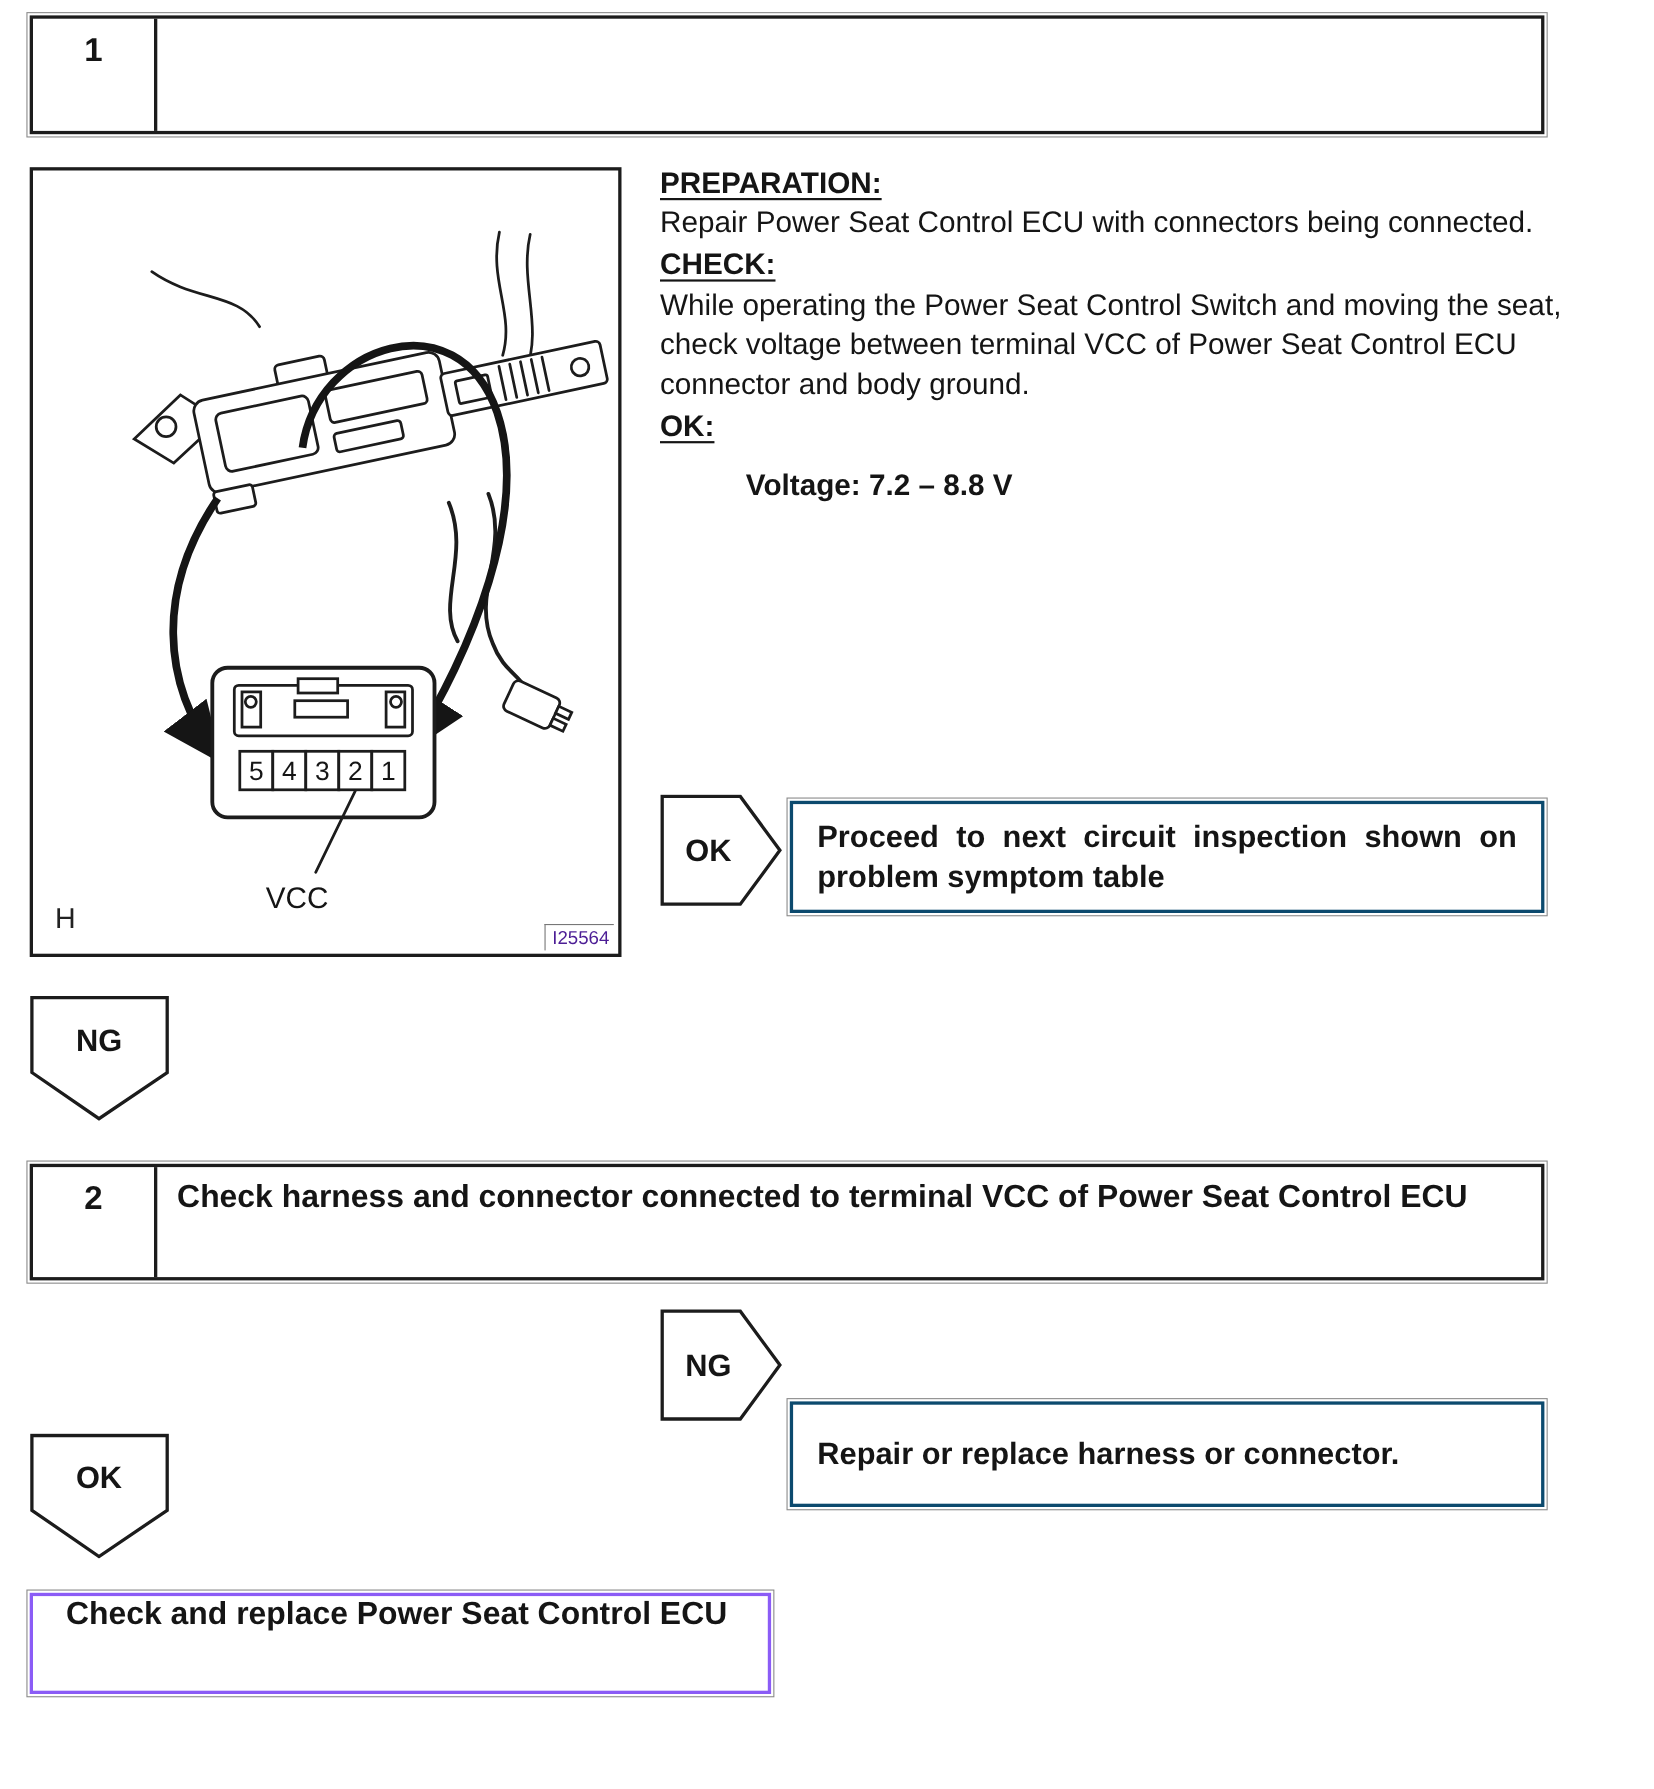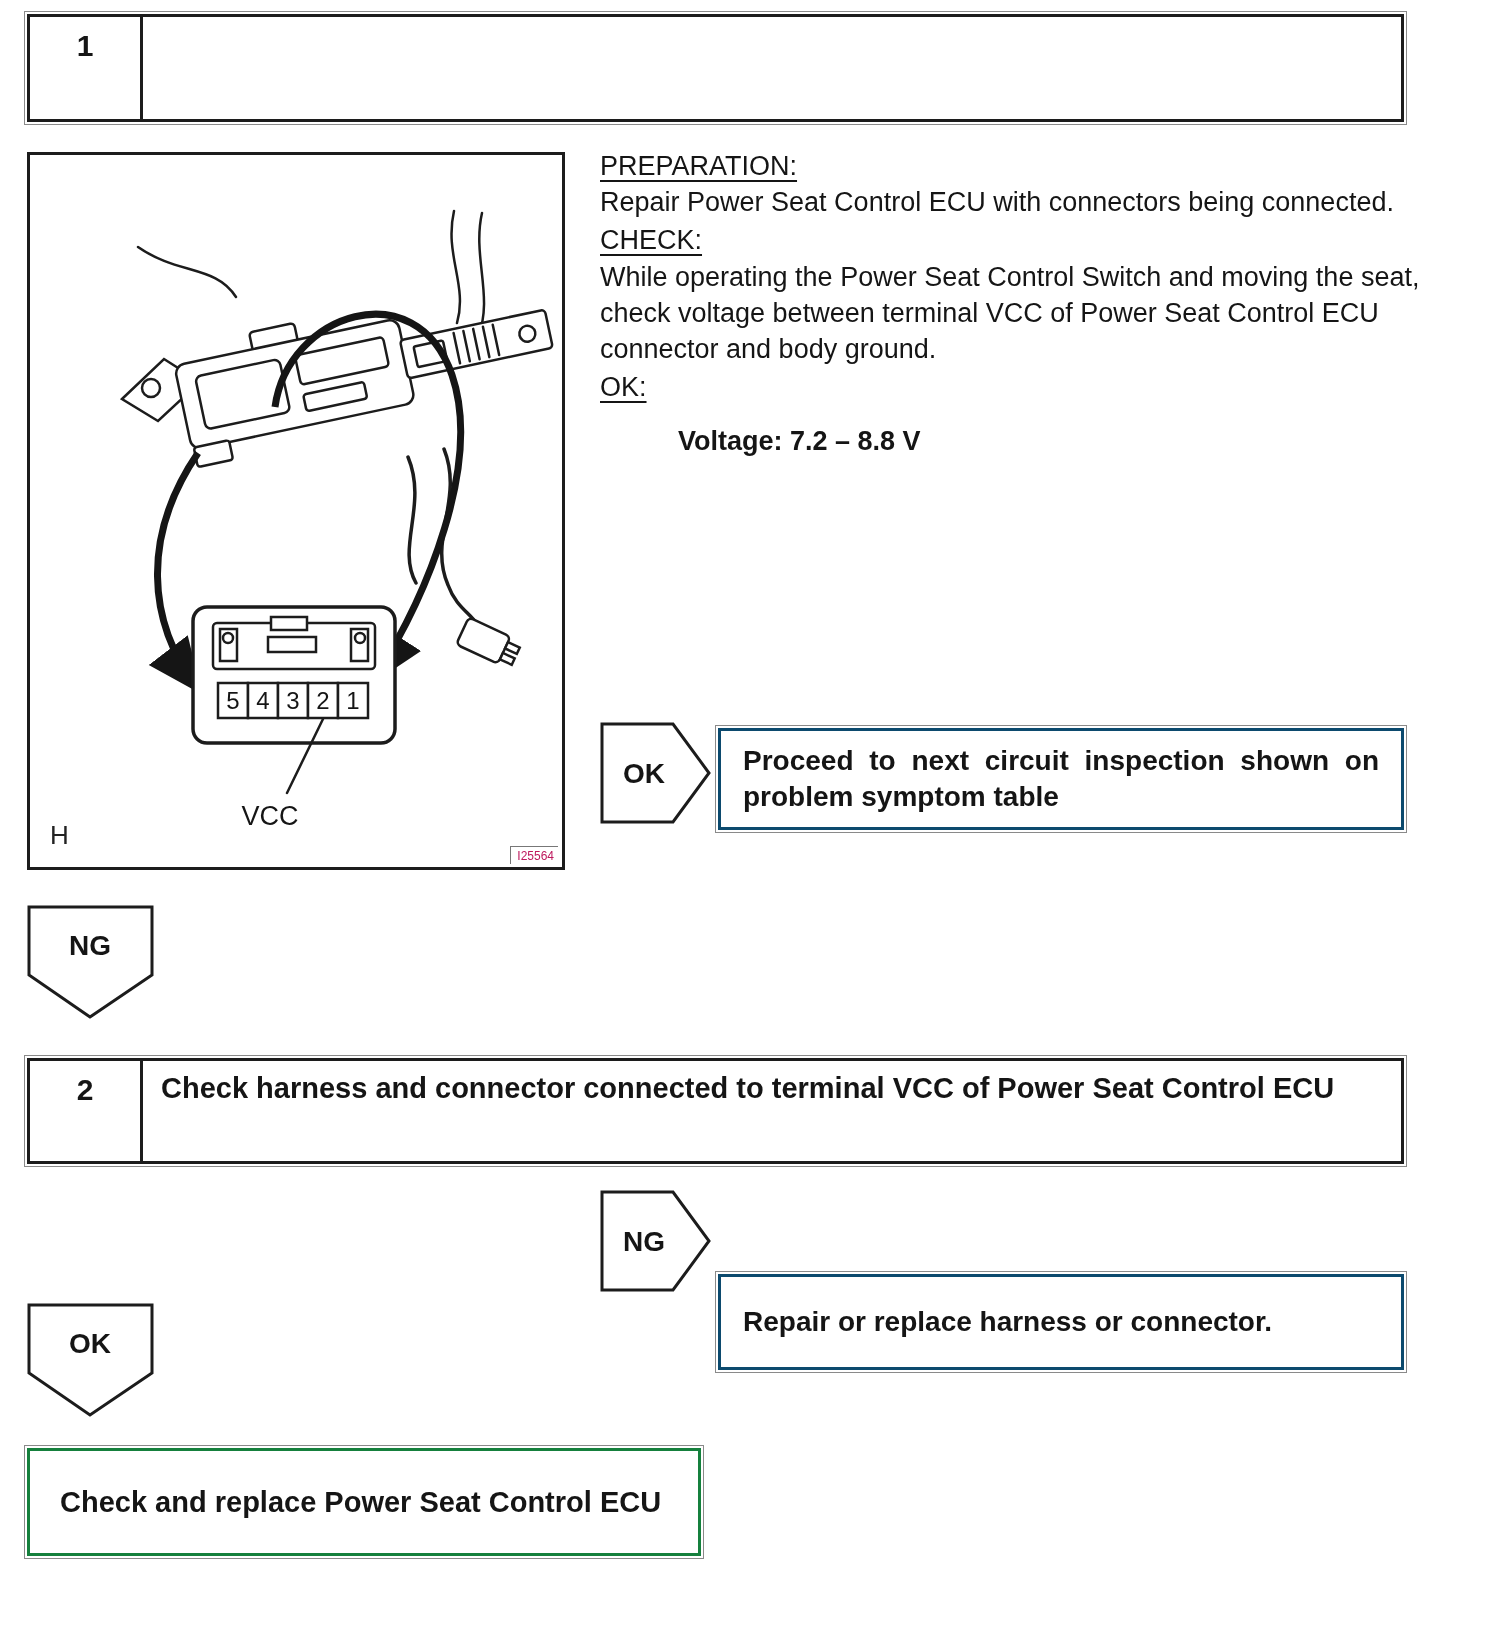--- a/index.html
+++ b/index.html
@@ -63,40 +63,40 @@
     position: absolute;
     left: 20px;
     bottom: 16px;
     font-size: 26px;
     color: #222;
   }
   .figure-id {
     position: absolute;
     right: 4px;
     bottom: 3px;
-    font-size: 12px;
-    color: #be185d;
+    font-size: 17px;
+    color: #4c1d95;
     border: 1px solid #777;
     border-right: none;
     border-bottom: none;
     padding: 2px 4px 1px 6px;
     background: #fff;
   }
 
   
   .instructions {
     position: absolute;
     left: 600px;
     top: 146px;
     width: 832px;
     font-size: 27px;
     line-height: 1.34;
   }
   .instr-heading {
-    font-weight: normal;
+    font-weight: bold;
     text-decoration: underline;
     text-underline-offset: 5px;
     margin-top: 2px;
   }
   .instr-text { margin-bottom: 2px; }
   .instr-spec {
     font-weight: bold;
     padding-left: 78px;
     margin-top: 18px;
   }
@@ -128,27 +128,27 @@
 
   
   .branch-tag-down { position: absolute; left: 27px; width: 127px; height: 114px; }
 
   
   .final-box {
     position: absolute;
     left: 27px;
     top: 1448px;
     width: 674px;
-    height: 108px;
-    background: #fff;
-    border: 3px solid #15803d;
+    height: 92px;
+    background: #fff;
+    border: 3px solid #8b5cf6;
     outline: 1px solid #8a8a8a;
     outline-offset: 2px;
     display: flex;
-    align-items: center;
+    align-items: flex-start;
     padding-left: 30px;
     font-weight: bold;
     font-size: 29px;
   }
 
   
   .ln { fill: none; stroke: #1c1c1c; stroke-width: 2.5; stroke-linecap: round; }
   .lnf { fill: #ffffff; stroke: #1c1c1c; stroke-width: 2.5; }
   .wire { fill: none; stroke: #1c1c1c; stroke-width: 3.5; stroke-linecap: round; }
   .bigarrow { fill: none; stroke: #151515; stroke-width: 7; }

